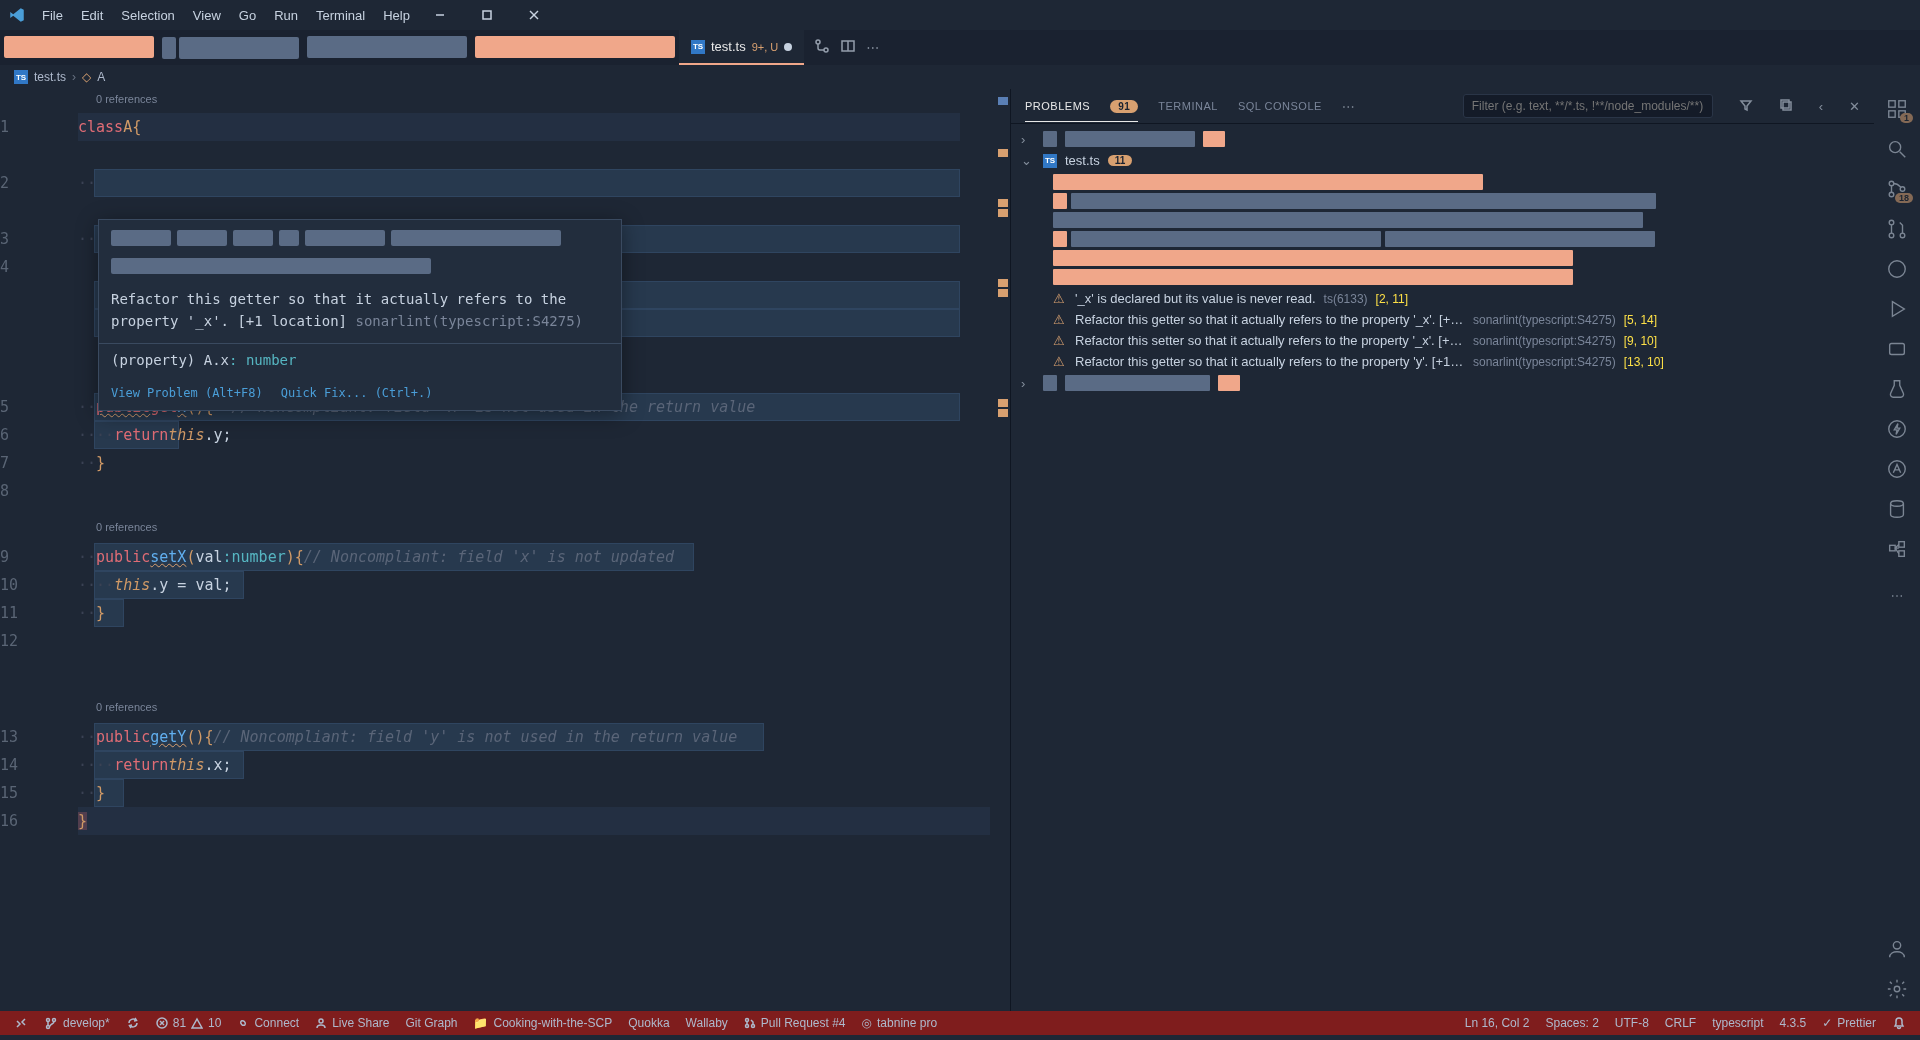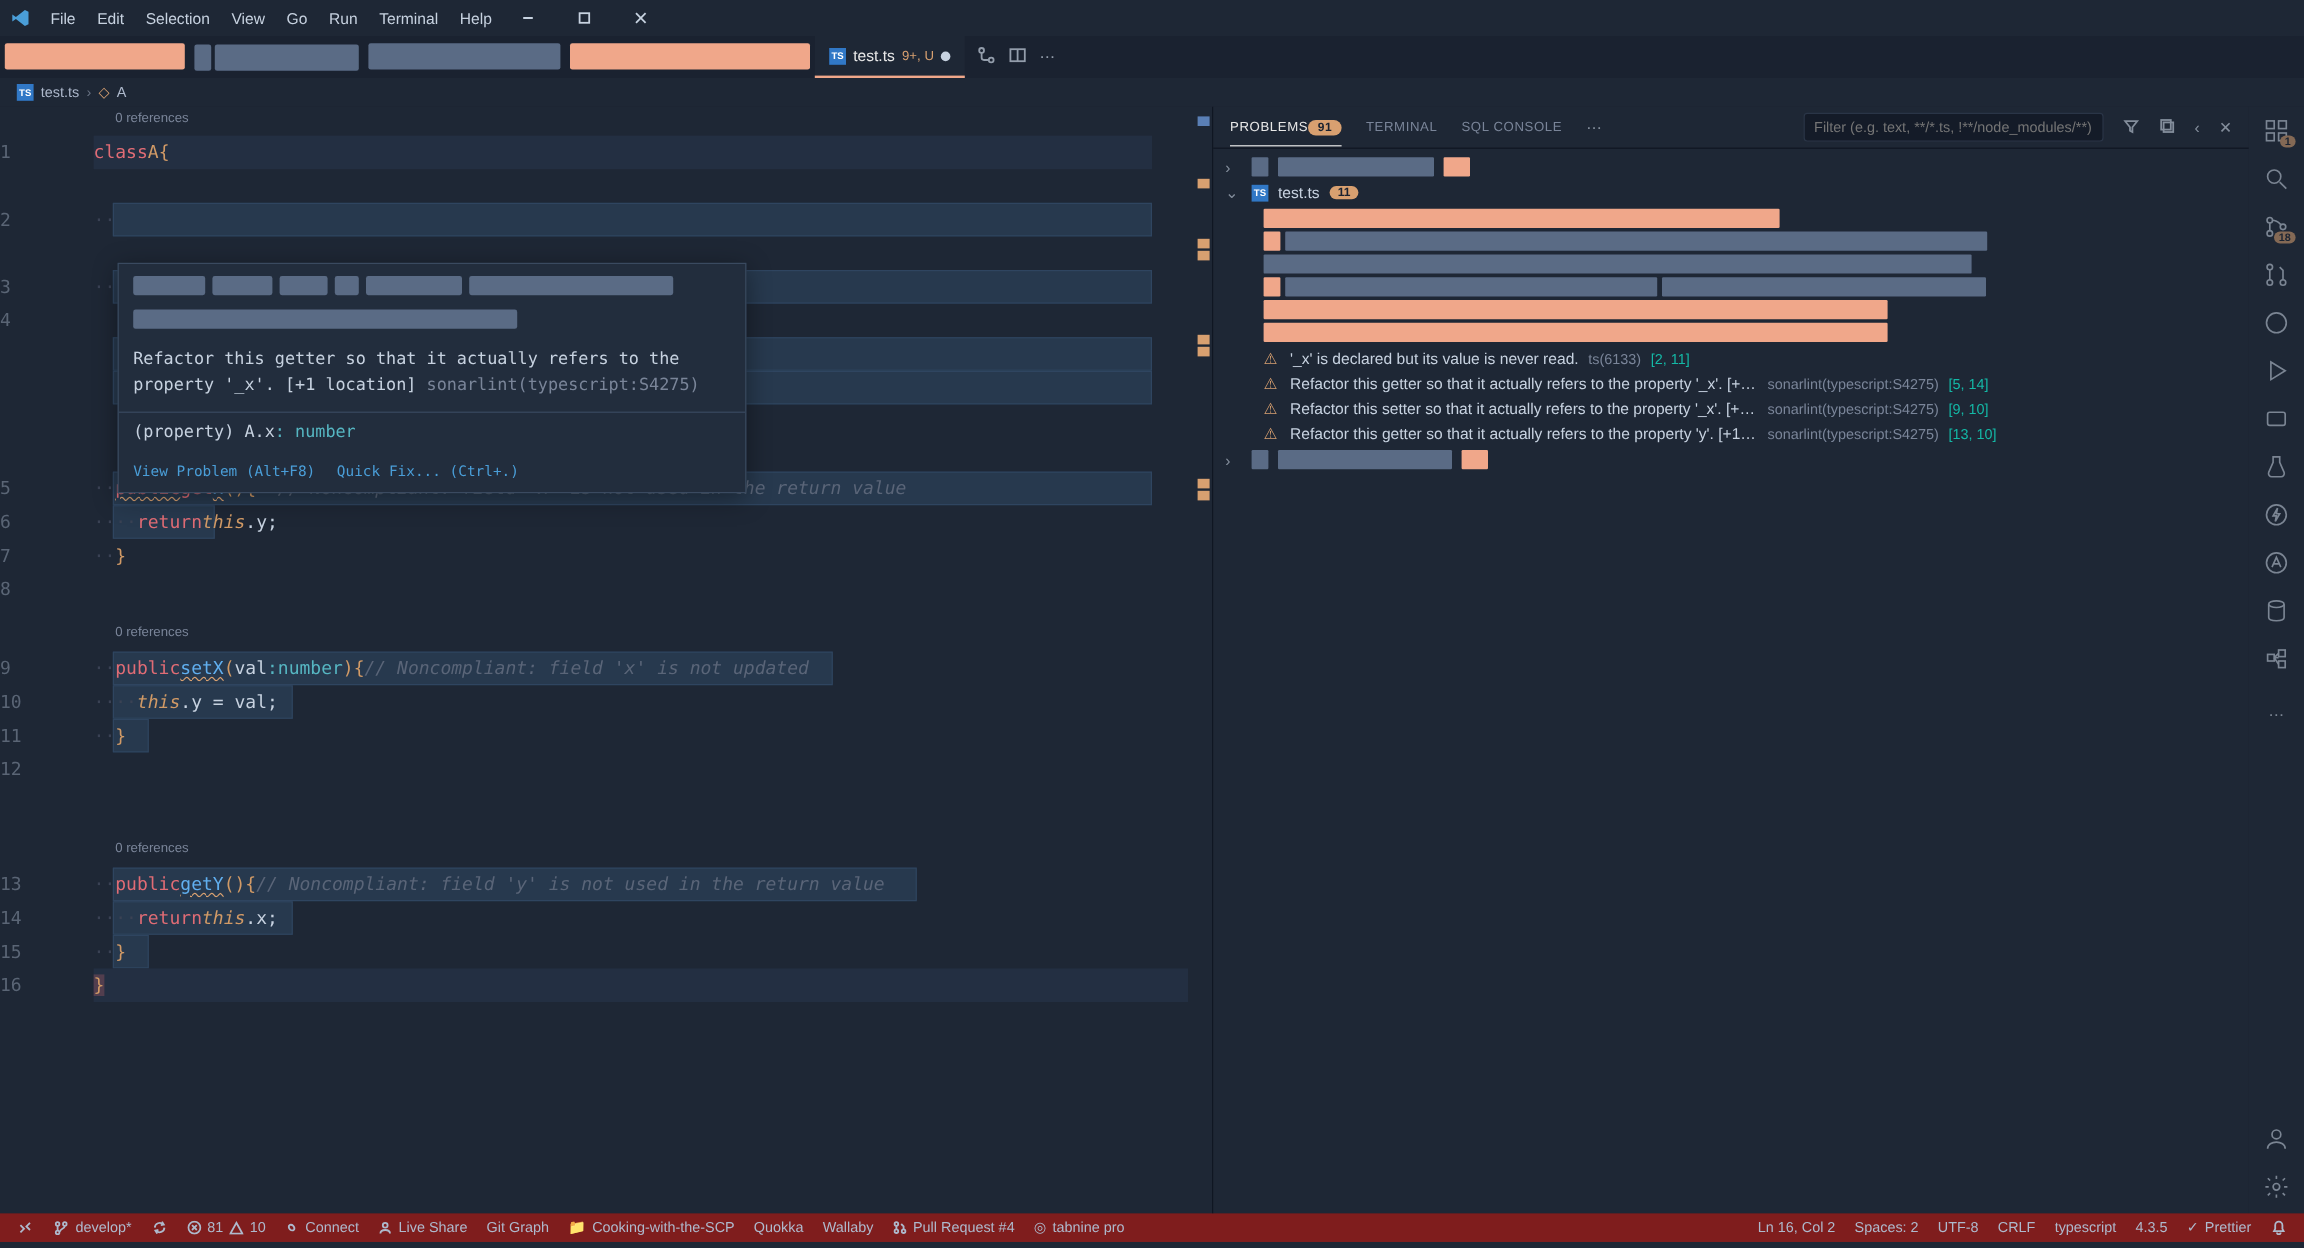--- a/index.html
+++ b/index.html
@@ -64,24 +64,24 @@
 .hover-actions { padding: 6px 12px 10px 12px; display:flex; gap: 18px; font-size: 12px; }
 .hover-actions a { color: #4a9ed8; cursor:pointer; }
 
 
 .minimap { position: absolute; right: 0; top: 0; width: 16px; height: 100%; }
 .minimap .mark { position: absolute; right: 2px; width: 10px; height: 8px; background: #d8a070; }
 .minimap .mark.blue { background: #5a7fb5; }
 
 
 .panel-tabs { height: 35px; display:flex; align-items:center; padding: 0 14px; gap: 20px; border-bottom: 1px solid #0f1622;}
-.panel-tab { font-size: 11px; letter-spacing: 0.5px; color: #7a8599; cursor:pointer; display:flex; align-items:center; gap:0;}
+.panel-tab { font-size: 11px; letter-spacing: 0.5px; color: #7a8599; cursor:pointer; display:flex; align-items:center; gap:20px;}
 .panel-tab.active { color: #e8e8e8; border-bottom: 1px solid #e8e8e8; padding-bottom: 8px; margin-bottom:-9px;}
 .badge { background: #d8a070; color: #1a2230; border-radius: 10px; padding: 1px 8px; font-size: 10px; font-weight: 600; }
-.panel-filter { margin-left: auto; display:flex; align-items:center; gap:16px;}
+.panel-filter { margin-left: auto; display:flex; align-items:center; gap:26px;}
 .panel-filter input { background: #141b28; border: 1px solid #2a3547; color:#7a8599; padding: 4px 8px; width: 250px; font-size:12px; border-radius:3px;}
 .panel-filter .ic { opacity: .6; cursor:pointer;}
 
 .problems-body { flex:1; overflow:auto; padding: 4px 0; }
 .prob-file-row { display:flex; align-items:center; gap: 8px; padding: 3px 10px; }
 .prob-file-row .chev { width:14px; opacity:.6; }
 .prob-file-row .ts-icon-sm { width: 14px; height: 14px; background: #3178c6; color: white; font-size: 8px; display:flex; align-items:center; justify-content:center; font-weight:bold; }
 .prob-file-row .fn { color: #c7d2e0; }
 .prob-file-row .cnt { background: #d8a070; color: #1a2230; border-radius: 10px; padding: 0px 7px; font-size: 10px; font-weight:600;}
 .prob-file-row .placeholder-box { height: 16px; background: #5a6b85; border-radius:1px;}
@@ -89,21 +89,21 @@
 
 .prob-row-ph { margin: 3px 0 3px 42px; display:flex; gap:4px; }
 .prob-row-ph .seg { height:16px; border-radius:1px;}
 .seg.blue { background:#5a6b85;}
 .seg.salmon { background:#f0a78a;}
 
 .prob-item { display:flex; align-items:center; gap: 8px; padding: 3px 10px 3px 42px; font-size: 13px; }
 .prob-item .warn-ic { color:#d8a070; flex:0 0 14px;}
 .prob-item .msg { color: #c7d2e0; flex: 0 1 auto; white-space:nowrap; overflow:hidden; text-overflow:ellipsis; max-width: 390px;}
 .prob-item .src-code { color: #7a8599; font-size:12px; white-space:nowrap;}
-.prob-item .loc { color: #14b8a6; font-size:12px; white-space:nowrap;}
+.prob-item .loc { color: #fde047; font-size:12px; white-space:nowrap;}
 
 
 .activity-col .act-ic { width:24px; height:24px; opacity:.55; cursor:pointer; display:flex; align-items:center; justify-content:center; position:relative;}
 .activity-col .act-ic svg { width:22px; height:22px; }
 .activity-col .act-badge { position:absolute; bottom:-2px; right:-4px; background:#d8a070; color:#1a2230; font-size:9px; border-radius:8px; padding:0 4px; font-weight:600;}
 
 
 .statusbar { height: 24px; background: #7f1d1d; display:flex; align-items:center; font-size:12px; color:#aeb9cc; padding: 0 6px;}
 .statusbar .sb-item { padding: 0 8px; display:flex; align-items:center; gap:5px; cursor:pointer;}
 .statusbar .spacer { flex:1; }

